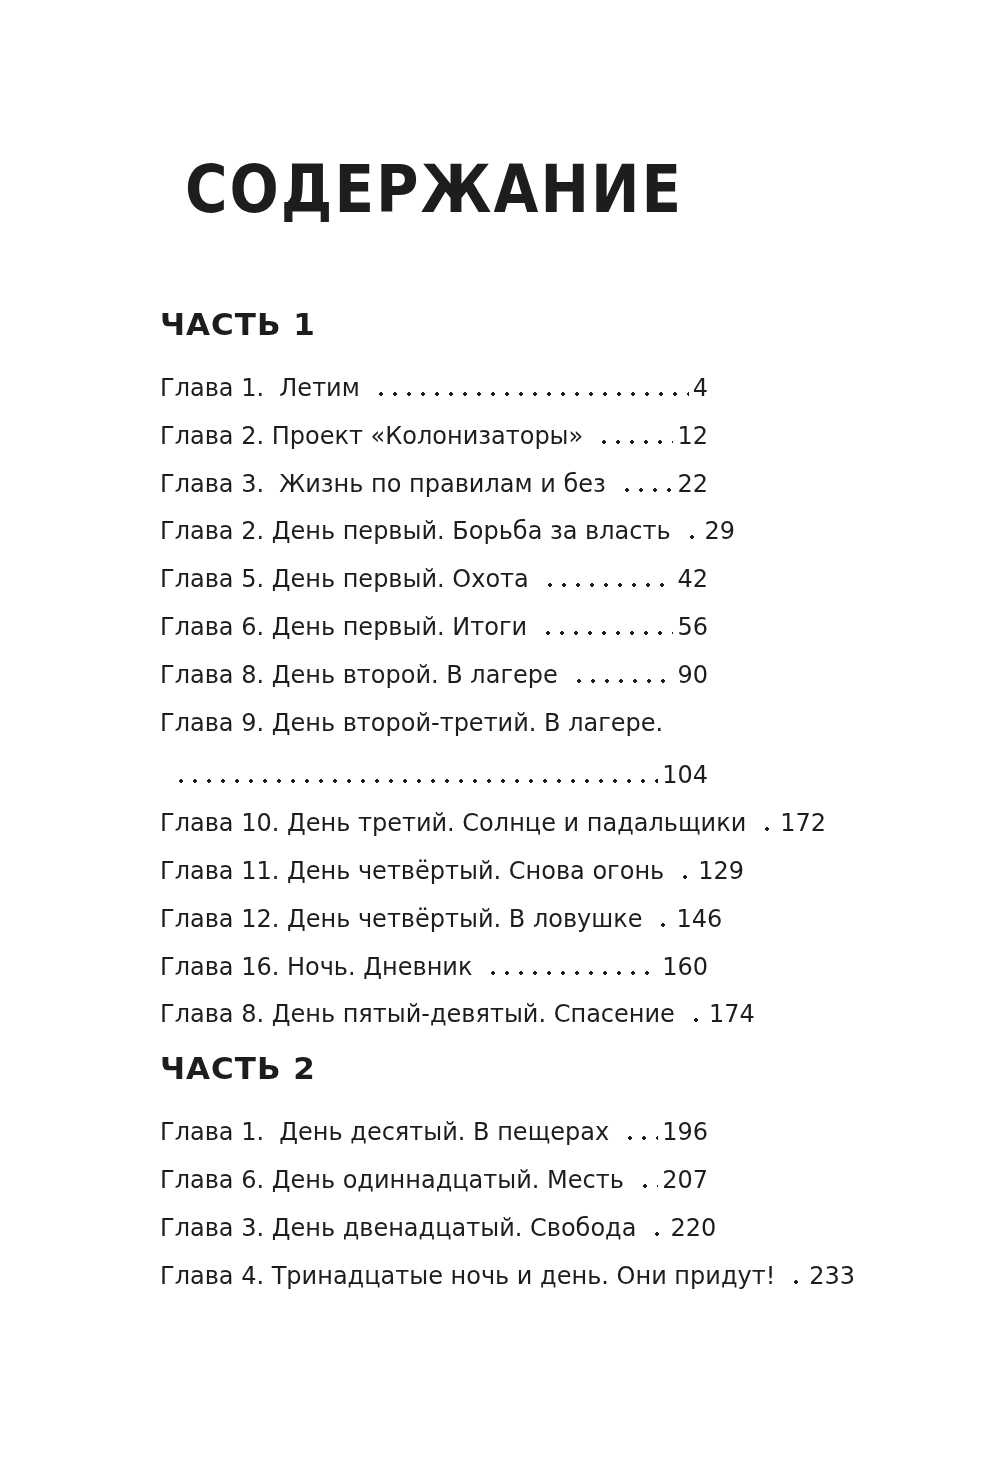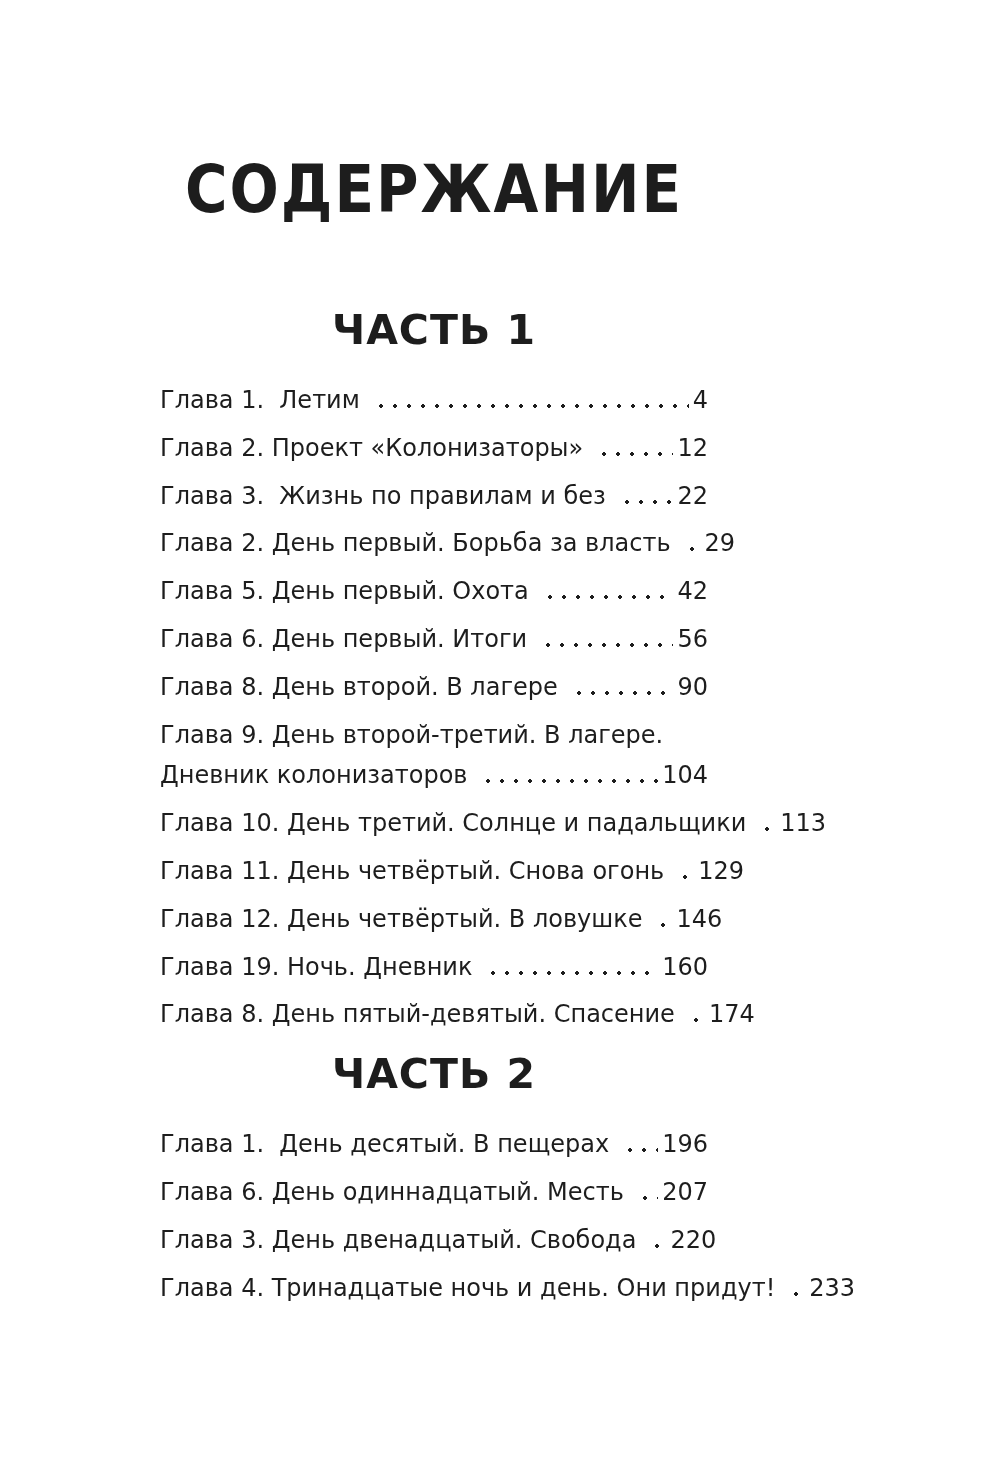--- a/index.html
+++ b/index.html
@@ -21,40 +21,39 @@
     text-align: center;
     font-size: 58px;
     font-weight: bold;
     letter-spacing: 2px;
     transform: scaleY(1.12);
     transform-origin: center top;
     margin-bottom: 86px;
     white-space: nowrap;
   }
   .part-heading {
-    text-align: center;
-    font-size: 41px;
+    font-size: 31px;
     font-weight: bold;
     letter-spacing: 1px;
     margin-bottom: 32px;
   }
   .part + .part .part-heading {
     margin-top: 21px;
   }
   .entry {
     font-size: 24px;
     line-height: 1.2;
     margin-bottom: 19px;
   }
   .line {
     display: flex;
     align-items: baseline;
   }
   .line.wrap-first {
-    margin-bottom: 12px;
+    margin-bottom: 24px;
     align-items: center;
   }
   .entry-title {
     white-space: pre-wrap;
     flex: 0 0 auto;
   }
   .leader {
     flex: 1 1 auto;
     height: 4px;
     margin: 0 4px 0 10px;
@@ -124,49 +123,48 @@
             <span class="entry-title">Глава 8. День второй. В лагере</span>
             <span class="leader"></span>
             <span class="page-num">90</span>
           </div>
         </div>
         <div class="entry">
           <div class="line wrap-first">
             <span class="entry-title">Глава 9. День второй-третий. В лагере.</span>
           </div>
           <div class="line">
-            <span class="entry-title">Дневник колонизаторов</span>
             <span class="leader"></span>
             <span class="page-num">104</span>
           </div>
         </div>
         <div class="entry">
           <div class="line">
             <span class="entry-title">Глава 10. День третий. Солнце и падальщики</span>
             <span class="leader"></span>
-            <span class="page-num">113</span>
+            <span class="page-num">172</span>
           </div>
         </div>
         <div class="entry">
           <div class="line">
             <span class="entry-title">Глава 11. День четвёртый. Снова огонь</span>
             <span class="leader"></span>
             <span class="page-num">129</span>
           </div>
         </div>
         <div class="entry">
           <div class="line">
             <span class="entry-title">Глава 12. День четвёртый. В ловушке</span>
             <span class="leader"></span>
             <span class="page-num">146</span>
           </div>
         </div>
         <div class="entry">
           <div class="line">
-            <span class="entry-title">Глава 19. Ночь. Дневник</span>
+            <span class="entry-title">Глава 16. Ночь. Дневник</span>
             <span class="leader"></span>
             <span class="page-num">160</span>
           </div>
         </div>
         <div class="entry">
           <div class="line">
             <span class="entry-title">Глава 8. День пятый-девятый. Спасение</span>
             <span class="leader"></span>
             <span class="page-num">174</span>
           </div>

